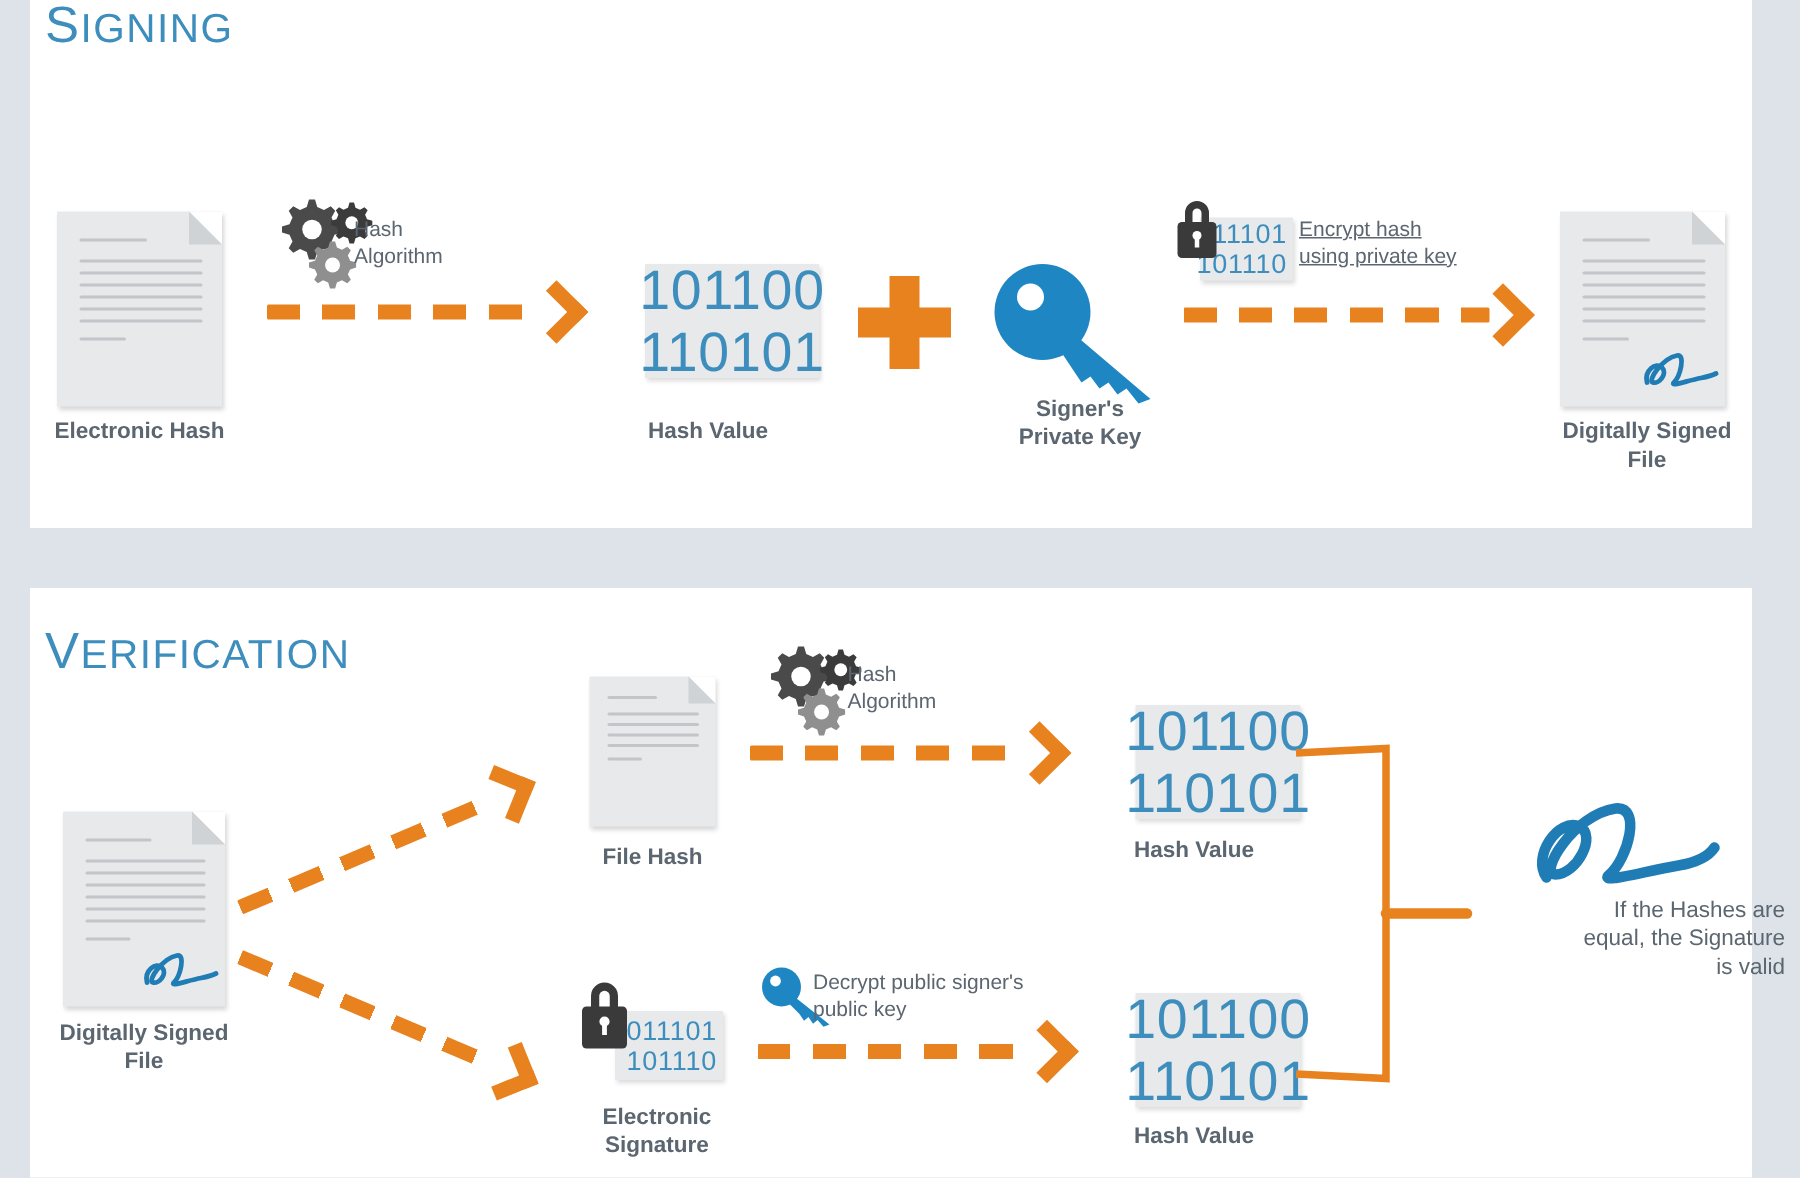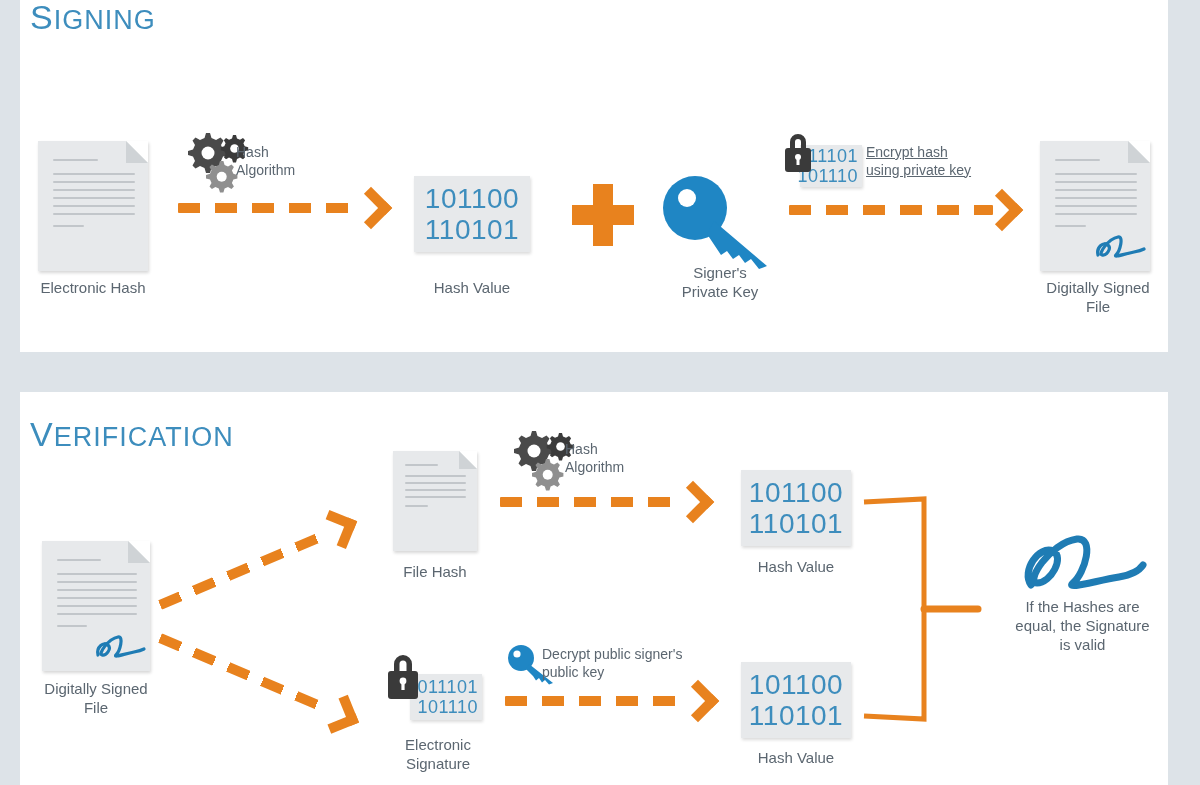--- a/index.html
+++ b/index.html
@@ -47,35 +47,36 @@
   .binbox{
     position:absolute;
     background:#e7e9eb;
     box-shadow:1px 2px 3px rgba(0,0,0,.14);
     display:flex;flex-direction:column;
     align-items:center;justify-content:center;
     color:#3d8dbd;
     line-height:1.12;
     letter-spacing:.5px;
   }
-  .binbox.big{font-size:28px;}
+  .binbox.big{font-size:37px;margin-left:16px;}
   .binbox.small{font-size:18px;}
 
   
   .caption{
     position:absolute;
     text-align:center;
     color:#5b6670;
     font-size:15px;
     line-height:1.25;
     white-space:pre-line;
+    font-weight:bold;
   }
   .note{
     position:absolute;
-    text-align:center;
+    text-align:right;
     color:#5b6670;
     font-size:14px;
     line-height:1.25;
     white-space:pre-line;
   }
 
   
   .arrow{position:absolute;height:10px;}
   .arrow .dashes{
     position:absolute;left:0;top:0;height:10px;

